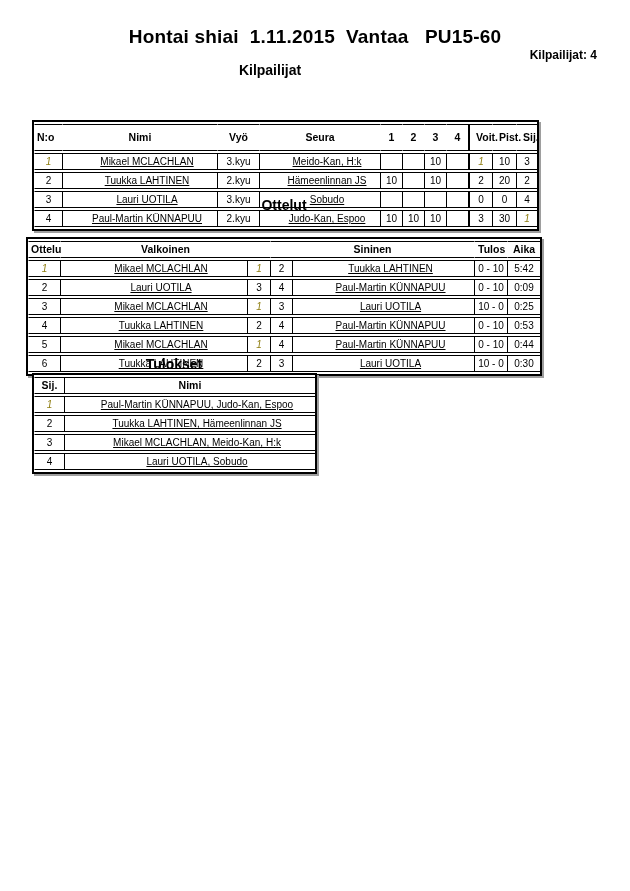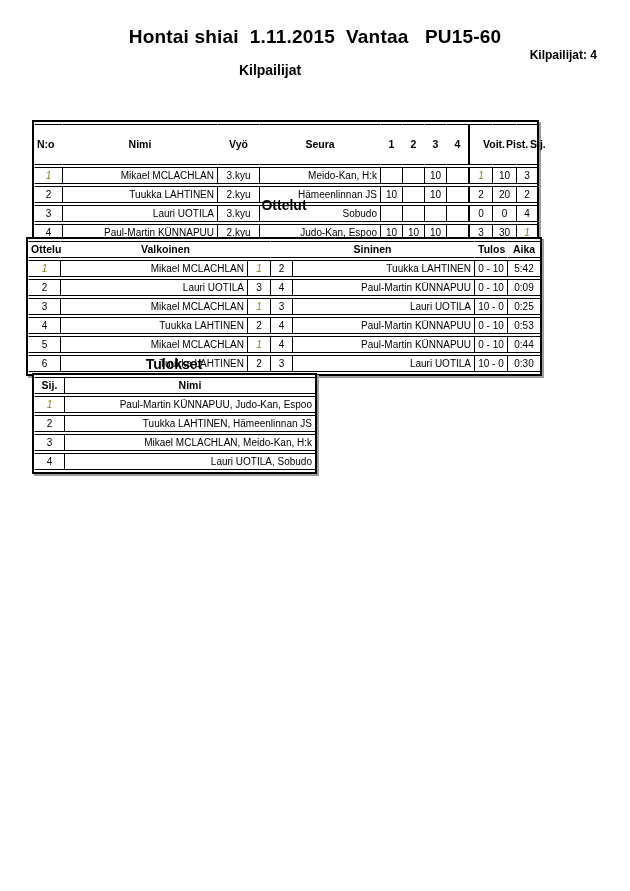--- a/index.html
+++ b/index.html
@@ -25,23 +25,23 @@
 
   th,td{height:12px;line-height:13px;padding:1px 3px;overflow:hidden;
         white-space:nowrap;text-align:center;
         border-top:1px solid #000;border-bottom:1px solid #000;
         border-left:1px solid transparent;}
   td{font-size:10px;}
   th{font-size:10.5px;font-weight:bold;}
   td:not(:first-child){border-left-color:#000;}
   th.vline{border-left-color:#000;}
   td.thick,th.thick{border-left:2px solid #000;}
-  .left{text-align:right;padding-left:17px;}
+  .left{text-align:center;padding-left:17px;text-decoration:underline;}
   th.hleft{text-align:left;padding-left:2px;overflow:visible;}
-  th.tight{padding:13px;overflow:visible;}
+  th.tight{padding:6px;overflow:visible;}
   .digit-one{color:#8f7e12;font-style:italic;}
 </style>
 </head>
 <body>
 
 <div class="page">
 
   <div class="doc-title">Hontai shiai  1.11.2015  Vantaa   PU15-60</div>
   <div class="count-label">Kilpailijat: 4</div>
 

